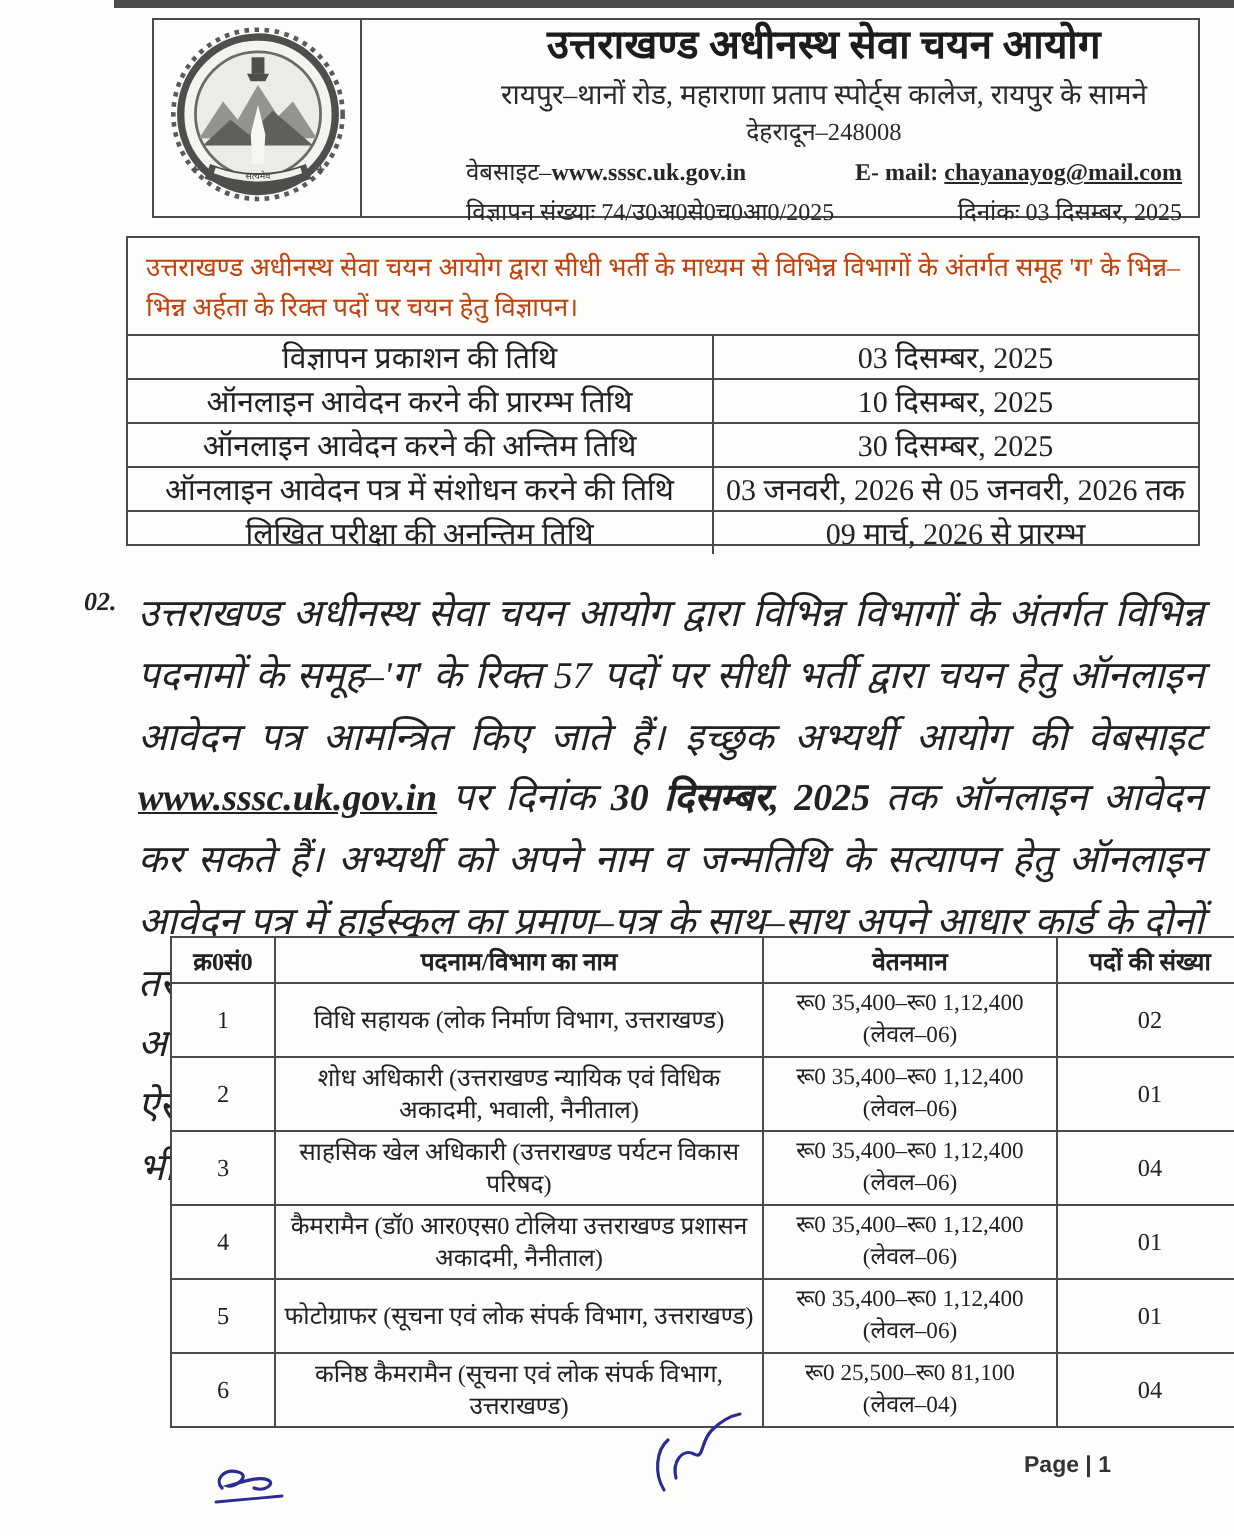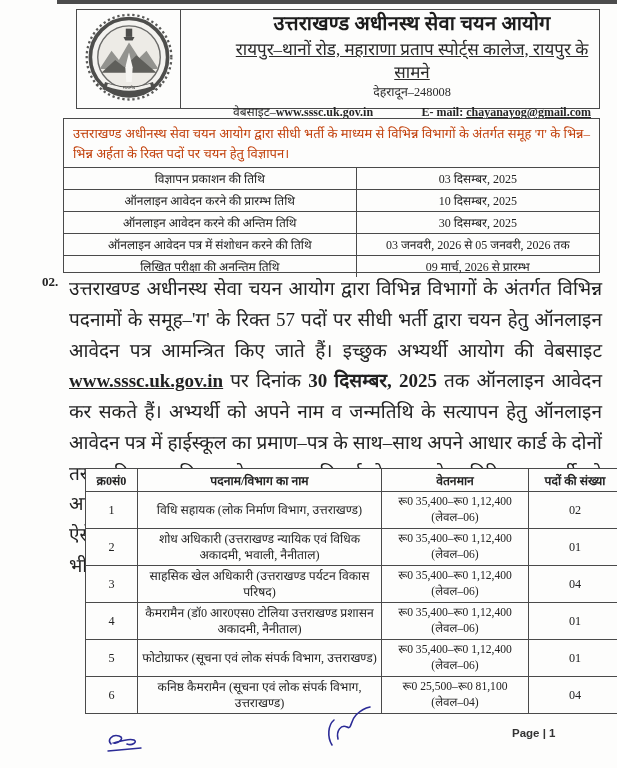--- a/index.html
+++ b/index.html
@@ -15,42 +15,42 @@
   .scan-band{position:absolute;left:57px;top:0;width:560px;height:4px;background:#4c4c4c;}
 
   
   .header-box{
     position:absolute;left:76px;top:9px;width:524px;height:100px;
     border:1.6px solid #4a4a4a;display:flex;box-sizing:border-box;background:#fdfdfc;
   }
   .emblem-cell{width:104px;border-right:1.4px solid #4a4a4a;display:flex;align-items:center;justify-content:center;box-sizing:border-box;}
   .header-text{flex:1;display:flex;flex-direction:column;padding:2px 8px 2px 8px;box-sizing:border-box;margin-left:44px;}
   .org-title{font-size:20px;font-weight:700;text-align:center;color:#1c1c1c;line-height:1.15;letter-spacing:.2px;}
-  .addr1{font-size:17px;text-align:center;margin-top:2px;color:#2a2a2a;text-decoration:underline;}
+  .addr1{font-size:14px;text-align:center;margin-top:2px;color:#2a2a2a;}
   .addr2{font-size:12.3px;text-align:center;color:#2a2a2a;}
   .contact-row{display:flex;justify-content:space-between;align-items:baseline;font-size:12px;margin-top:3px;}
   .advt-row{display:flex;justify-content:space-between;align-items:flex-start;font-size:12px;margin-top:3px;}
   .bold{font-weight:700;}
   .underline{text-decoration:underline;}
 
   
   .notice-box{
     position:absolute;left:63px;top:118px;width:537px;height:155px;
     border:1.6px solid #4a4a4a;box-sizing:border-box;background:#fdfdfc;
   }
   .intro{font-size:13px;line-height:1.5;padding:5px 9px 4px 9px;text-align:justify;color:#c2410c;}
   table.schedule{width:100%;border-collapse:collapse;table-layout:fixed;}
   table.schedule td{
     border-top:1.3px solid #4a4a4a;border-left:1.3px solid #4a4a4a;
-    font-size:12px;text-align:center;height:21px;padding:0 4px;color:#222;
+    font-size:15px;text-align:center;height:21px;padding:0 4px;color:#222;
   }
   table.schedule td:first-child{border-left:none;width:53%;}
 
   
-  .para02{position:absolute;left:42px;top:274px;width:560px;display:flex;}
+  .para02{position:absolute;left:42px;top:293px;width:560px;display:flex;font-style:italic;}
   .para-num{width:27px;font-size:13px;font-weight:600;flex:none;color:#222;}
   .para-text{flex:1;font-size:19px;line-height:1.62;text-align:justify;color:#222;}
 
   
   table.positions{
     position:absolute;left:85px;top:468px;width:500px;border-collapse:collapse;table-layout:fixed;background:#fdfdfc;
   }
   table.positions th,table.positions td{
     border:1.4px solid #4a4a4a;font-size:12.2px;text-align:center;padding:1px 4px;color:#222;
   }
@@ -98,21 +98,21 @@
     <div class="header-text">
       <div class="org-title">उत्तराखण्ड अधीनस्थ सेवा चयन आयोग</div>
       <div class="addr1">रायपुर–थानों रोड, महाराणा प्रताप स्पोर्ट्स कालेज, रायपुर के सामने</div>
       <div class="addr2">देहरादून–248008</div>
       <div class="contact-row">
         <div>
           <span>वेबसाइट–</span><span class="bold">www.sssc.uk.gov.in</span>
         </div>
         <div>
           <span class="bold">E- mail:</span>
-          <span class="bold underline">chayanayog@gmail.com</span>
+          <span class="bold underline">chayanayog@mail.com</span>
         </div>
       </div>
       <div class="advt-row">
         <span>विज्ञापन संख्याः 74/उ0अ0से0च0आ0/2025</span>
         <span>दिनांकः 03 दिसम्बर, 2025</span>
       </div>
     </div>
   </div>
 
   <div class="notice-box">

